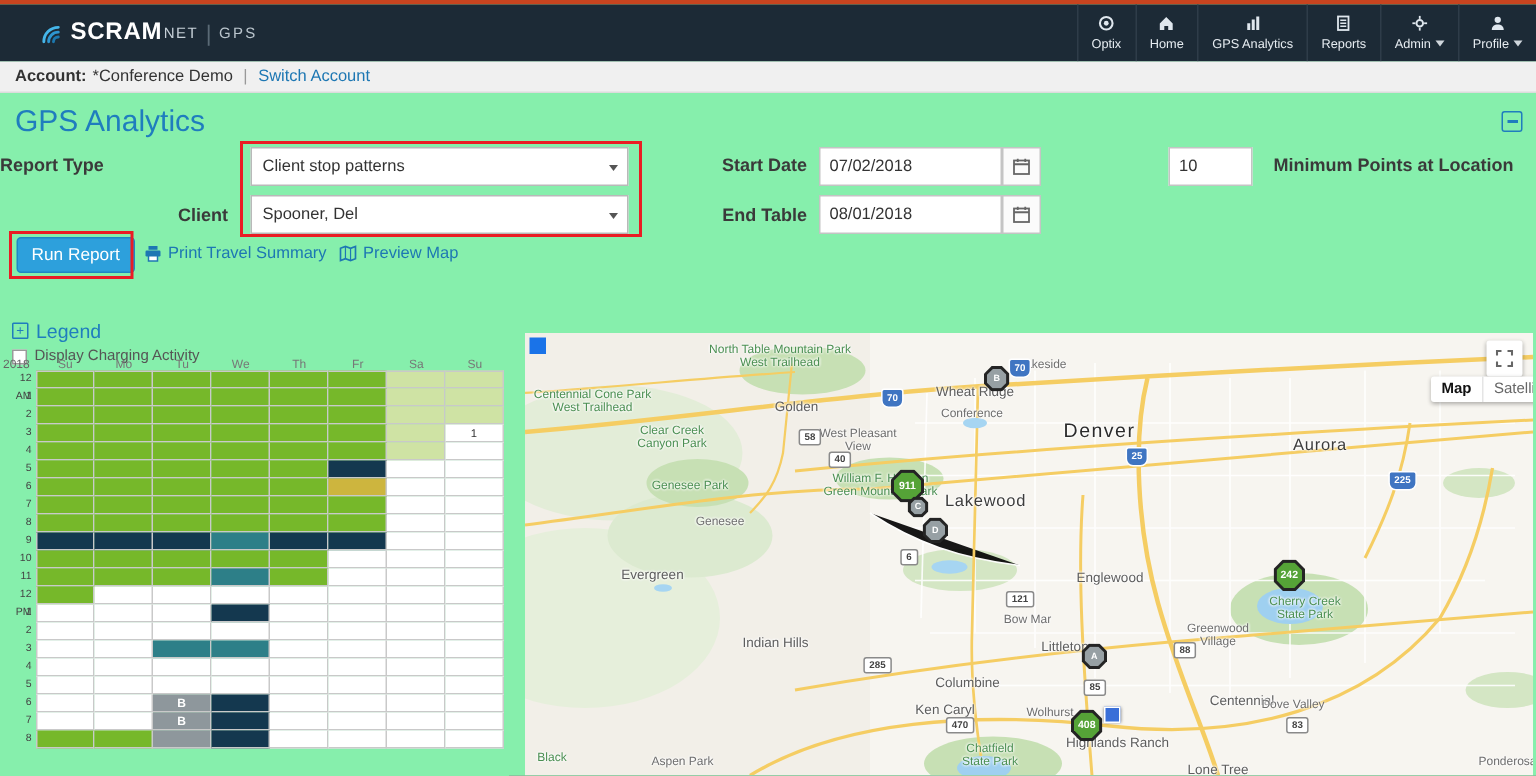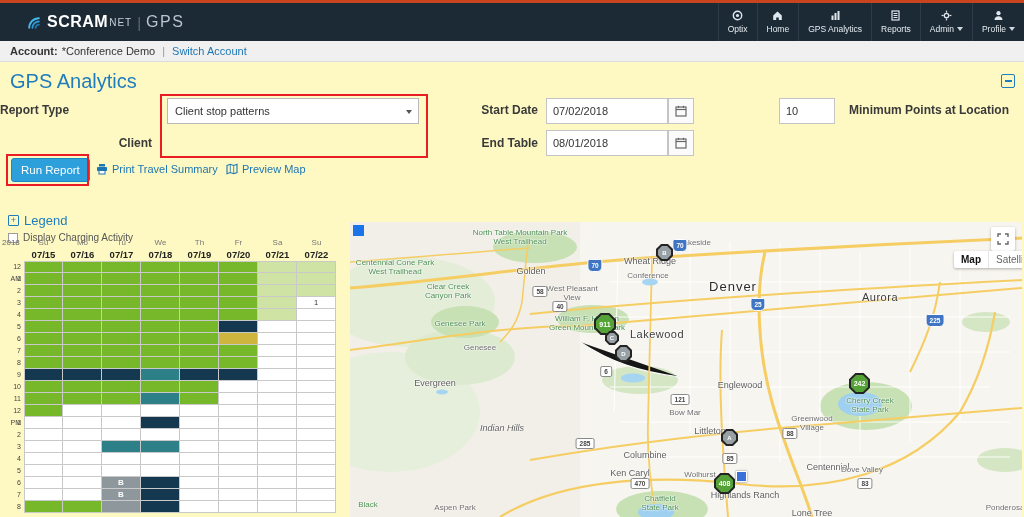--- a/index.html
+++ b/index.html
@@ -1,27 +1,27 @@
 <!DOCTYPE html>
 <html><head>
 <meta charset="utf-8">
 <style>
   *{box-sizing:border-box}
   body{margin:0;background:#888}
-  #app{position:relative;width:1024px;height:517px;font-family:"Liberation Sans",sans-serif;background:#fef9c3;overflow:hidden}
+  #app{position:relative;width:1024px;height:517px;font-family:"Liberation Sans",sans-serif;background:#86efac;overflow:hidden}
 
   
   .top-accent{position:absolute;top:0;left:0;right:0;height:3px;background:#c8441f}
   .header{position:absolute;top:3px;left:0;right:0;height:38px;background:#1c2a36;display:flex;align-items:center;justify-content:space-between}
   .brand{display:flex;align-items:center;padding-left:26px}
   .brand svg{margin-right:6px}
   .brand-scram{color:#fff;font-weight:bold;font-size:16px;letter-spacing:.5px}
   .brand-net{color:#c6d0d8;font-size:10px;letter-spacing:1px;margin-left:1px}
   .brand-sep{color:#5a6a76;font-size:15px;margin:0 5px}
-  .brand-gps{color:#b9c4cc;font-size:16px;letter-spacing:1.5px}
+  .brand-gps{color:#b9c4cc;font-size:10px;letter-spacing:1.5px}
   .nav{display:flex;height:100%}
   .nav-item{display:flex;flex-direction:column;align-items:center;justify-content:center;padding:0 9px;border-left:1px solid #2e3c49;cursor:pointer;min-width:36px}
   .nav-label{color:#e6ecf1;font-size:8.5px;margin-top:3px;display:flex;align-items:center;white-space:nowrap}
   .caret{width:0;height:0;border-left:3px solid transparent;border-right:3px solid transparent;border-top:4px solid #cfd6dc;margin-left:3px}
 
   
   .account-bar{position:absolute;top:41px;left:0;right:0;height:21px;background:#f0f0f0;border-bottom:1px solid #dcdcdc;display:flex;align-items:center;padding-left:10px;font-size:11px;color:#333}
   .acct-label{font-weight:bold;margin-right:4px}
   .acct-sep{color:#999;margin:0 7px}
   .link{color:#1d77b3;text-decoration:none;cursor:pointer}
@@ -182,20 +182,24 @@
   <div class="page-title">GPS Analytics</div>
   <div class="collapse-box"></div>
 
   <div class="flabel" style="left:0;width:152px;top:103px;text-align:left">Report Type</div>
   <div class="sel" style="left:167px;top:98px;width:252px">
     <span>Client stop patterns</span>
     <span class="sel-caret"></span>
   </div>
 
   <div class="flabel" style="left:0;width:152px;top:136px;text-align:right">Client</div>
+  <div class="sel" style="left:167px;top:130px;width:252px">
+    <span>Spooner, Del</span>
+    <span class="sel-caret"></span>
+  </div>
 
   <div class="hl" style="left:160px;top:94px;width:268px;height:64px"></div>
 
   <div class="flabel" style="left:420px;width:118px;top:103px;text-align:right">Start Date</div>
   <input class="tinput" style="left: 546px; top: 98px; width: 122px;" value="07/02/2018">
   <div class="calbtn" style="left:668px;top:98px">
     <svg width="12" height="12" viewBox="0 0 12 12">
         <rect x="1" y="2" width="10" height="9" fill="none" stroke="#666" stroke-width="1.2"></rect>
         <line x1="1" y1="4.5" x2="11" y2="4.5" stroke="#666" stroke-width="1.2"></line>
         <line x1="3.5" y1="0.8" x2="3.5" y2="3" stroke="#666" stroke-width="1.2"></line>
@@ -255,30 +259,20 @@
           <div class="hm-day">Su</div>
           <div class="hm-day">Mo</div>
           <div class="hm-day">Tu</div>
           <div class="hm-day">We</div>
           <div class="hm-day">Th</div>
           <div class="hm-day">Fr</div>
           <div class="hm-day">Sa</div>
           <div class="hm-day">Su</div>
         </div>
     </div>
-    <div class="hm-dates">
-        <div class="hm-date">07/15</div>
-        <div class="hm-date">07/16</div>
-        <div class="hm-date">07/17</div>
-        <div class="hm-date">07/18</div>
-        <div class="hm-date">07/19</div>
-        <div class="hm-date">07/20</div>
-        <div class="hm-date">07/21</div>
-        <div class="hm-date">07/22</div>
-      </div>
     <div class="hm-grid-wrap">
       <div>
           <div class="hm-row">
             <div class="hm-hour">12 AM</div>
             <div class="hm-cell" style="background: rgb(118, 184, 42); border-left: 1px solid rgb(201, 201, 201); border-top: 1px solid rgb(201, 201, 201);"></div>
             <div class="hm-cell" style="background: rgb(118, 184, 42); border-top: 1px solid rgb(201, 201, 201);"></div>
             <div class="hm-cell" style="background: rgb(118, 184, 42); border-top: 1px solid rgb(201, 201, 201);"></div>
             <div class="hm-cell" style="background: rgb(118, 184, 42); border-top: 1px solid rgb(201, 201, 201);"></div>
             <div class="hm-cell" style="background: rgb(118, 184, 42); border-top: 1px solid rgb(201, 201, 201);"></div>
             <div class="hm-cell" style="background: rgb(118, 184, 42); border-top: 1px solid rgb(201, 201, 201);"></div>
@@ -575,21 +569,21 @@
         <div class="mlabel park" style="left: 98px; top: 60px;">Clear Creek
 Canyon Park</div>
         <div class="mlabel town-sm" style="left: 222px; top: 62px;">West Pleasant
 View</div>
         <div class="mlabel park" style="left: 237px; top: 92px;">William F. Hayden
 Green Mountain Park</div>
         <div class="mlabel city-sm" style="left: 307px; top: 106px;">Lakewood</div>
         <div class="mlabel park" style="left: 110px; top: 97px;">Genesee Park</div>
         <div class="mlabel town-sm" style="left: 130px; top: 121px;">Genesee</div>
         <div class="mlabel town" style="left: 85px; top: 156px;">Evergreen</div>
-        <div class="mlabel town" style="left: 152px; top: 201px; font-style: italic;">Indian Hills</div>
+        <div class="mlabel town" style="left: 167px; top: 201px;">Indian Hills</div>
         <div class="mlabel town-sm" style="left: 335px; top: 186px;">Bow Mar</div>
         <div class="mlabel town" style="left: 390px; top: 158px;">Englewood</div>
         <div class="mlabel town-sm" style="left: 462px; top: 192px;">Greenwood
 Village</div>
         <div class="mlabel park" style="left: 520px; top: 174px;">Cherry Creek
 State Park</div>
         <div class="mlabel town" style="left: 360px; top: 204px;">Littleton</div>
         <div class="mlabel town" style="left: 295px; top: 228px;">Columbine</div>
         <div class="mlabel town" style="left: 280px; top: 246px;">Ken Caryl</div>
         <div class="mlabel town-sm" style="left: 350px; top: 248px;">Wolhurst</div>

